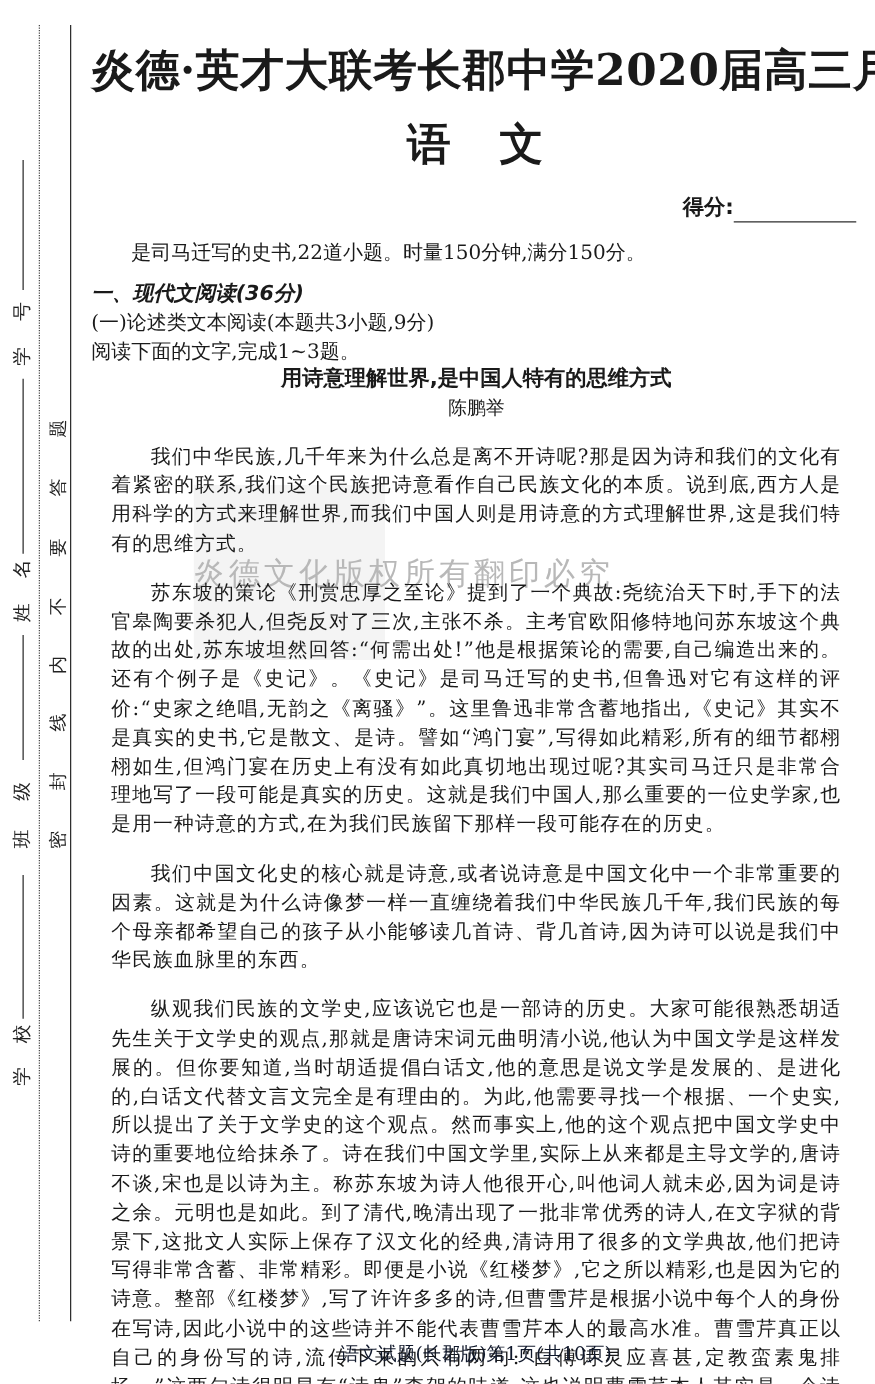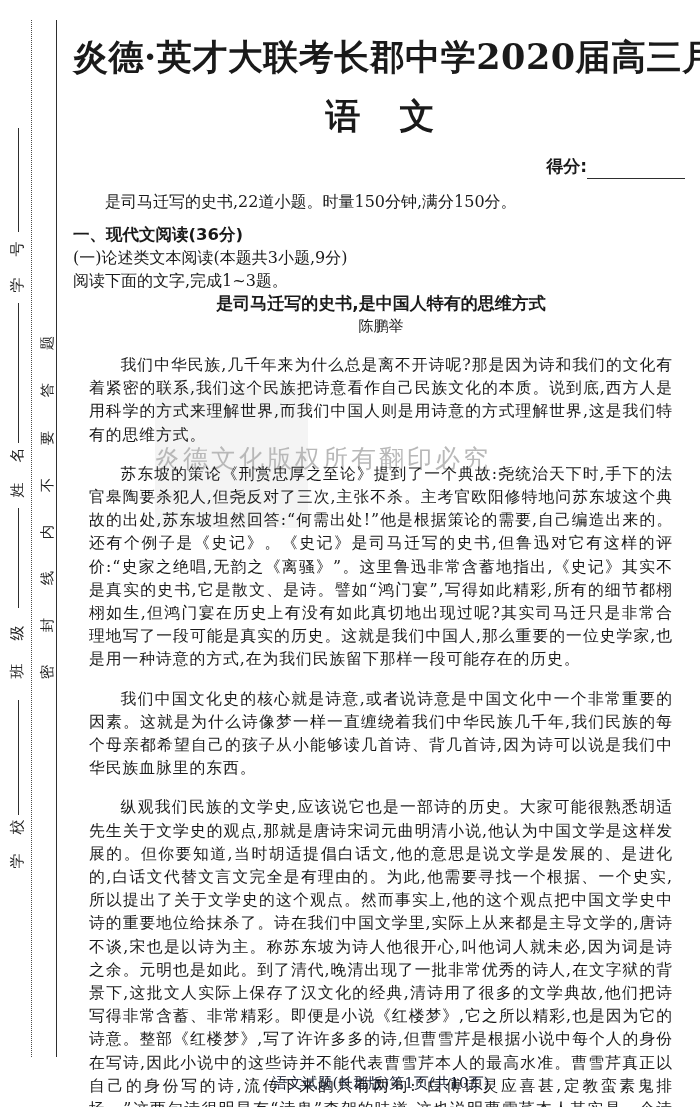--- a/index.html
+++ b/index.html
@@ -60,21 +60,21 @@
   }
   .score-row .score-line{
     display:inline-block;width:98px;height:18px;
     border-bottom:1.6px solid #2e2e2e;vertical-align:bottom;
   }
 
   .exam-info{margin:12px 0 0;font-size:16px;line-height:23px;text-indent:2em;}
 
   .section-heading{
     margin:10px 0 0;font-family:"DejaVu Sans", sans-serif;
-    font-weight:bold;font-size:16.5px;line-height:23px;
+    font-weight:bold;font-size:16.5px;line-height:23px;font-style:italic;
   }
   .subsection-heading,.instruction{margin:0;font-size:16px;line-height:23px;}
 
   .essay-title{
     margin:0;text-align:center;font-family:"DejaVu Sans", sans-serif;
     font-weight:bold;font-size:17px;line-height:23px;
   }
   .essay-author{margin:0;text-align:center;font-size:15px;line-height:22px;}
 
   .essay-body p{
@@ -139,21 +139,21 @@
   <div class="score-row">
     <span class="score-label">得分:</span><span class="score-line"></span>
   </div>
 
   <p class="exam-info">是司马迁写的史书,22道小题。时量150分钟,满分150分。</p>
 
   <p class="section-heading">一、现代文阅读(36分)</p>
   <p class="subsection-heading">(一)论述类文本阅读(本题共3小题,9分)</p>
   <p class="instruction">阅读下面的文字,完成1~3题。</p>
 
-  <p class="essay-title">是司马迁写的史书,是中国人特有的思维方式</p>
+  <p class="essay-title">用诗意理解世界,是中国人特有的思维方式</p>
   <p class="essay-author">陈鹏举</p>
 
   <div class="essay-body">
     <p>我们中华民族,几千年来为什么总是离不开诗呢?那是因为诗和我们的文化有着紧密的联系,我们这个民族把诗意看作自己民族文化的本质。说到底,西方人是用科学的方式来理解世界,而我们中国人则是用诗意的方式理解世界,这是我们特有的思维方式。</p>
     <p>苏东坡的策论《刑赏忠厚之至论》提到了一个典故:尧统治天下时,手下的法官皋陶要杀犯人,但尧反对了三次,主张不杀。主考官欧阳修特地问苏东坡这个典故的出处,苏东坡坦然回答:“何需出处!”他是根据策论的需要,自己编造出来的。还有个例子是《史记》。《史记》是司马迁写的史书,但鲁迅对它有这样的评价:“史家之绝唱,无韵之《离骚》”。这里鲁迅非常含蓄地指出,《史记》其实不是真实的史书,它是散文、是诗。譬如“鸿门宴”,写得如此精彩,所有的细节都栩栩如生,但鸿门宴在历史上有没有如此真切地出现过呢?其实司马迁只是非常合理地写了一段可能是真实的历史。这就是我们中国人,那么重要的一位史学家,也是用一种诗意的方式,在为我们民族留下那样一段可能存在的历史。</p>
     <p>我们中国文化史的核心就是诗意,或者说诗意是中国文化中一个非常重要的因素。这就是为什么诗像梦一样一直缠绕着我们中华民族几千年,我们民族的每个母亲都希望自己的孩子从小能够读几首诗、背几首诗,因为诗可以说是我们中华民族血脉里的东西。</p>
     <p>纵观我们民族的文学史,应该说它也是一部诗的历史。大家可能很熟悉胡适先生关于文学史的观点,那就是唐诗宋词元曲明清小说,他认为中国文学是这样发展的。但你要知道,当时胡适提倡白话文,他的意思是说文学是发展的、是进化的,白话文代替文言文完全是有理由的。为此,他需要寻找一个根据、一个史实,所以提出了关于文学史的这个观点。然而事实上,他的这个观点把中国文学史中诗的重要地位给抹杀了。诗在我们中国文学里,实际上从来都是主导文学的,唐诗不谈,宋也是以诗为主。称苏东坡为诗人他很开心,叫他词人就未必,因为词是诗之余。元明也是如此。到了清代,晚清出现了一批非常优秀的诗人,在文字狱的背景下,这批文人实际上保存了汉文化的经典,清诗用了很多的文学典故,他们把诗写得非常含蓄、非常精彩。即便是小说《红楼梦》,它之所以精彩,也是因为它的诗意。整部《红楼梦》,写了许许多多的诗,但曹雪芹是根据小说中每个人的身份在写诗,因此小说中的这些诗并不能代表曹雪芹本人的最高水准。曹雪芹真正以自己的身份写的诗,流传下来的只有两句:“白傅诗灵应喜甚,定教蛮素鬼排场。”这两句诗很明显有“诗鬼”李贺的味道,这也说明曹雪芹本人其实是一个诗人,而且是个非常好的诗人。</p>
   </div>
 
   <p class="attribution">(有删改)</p>

